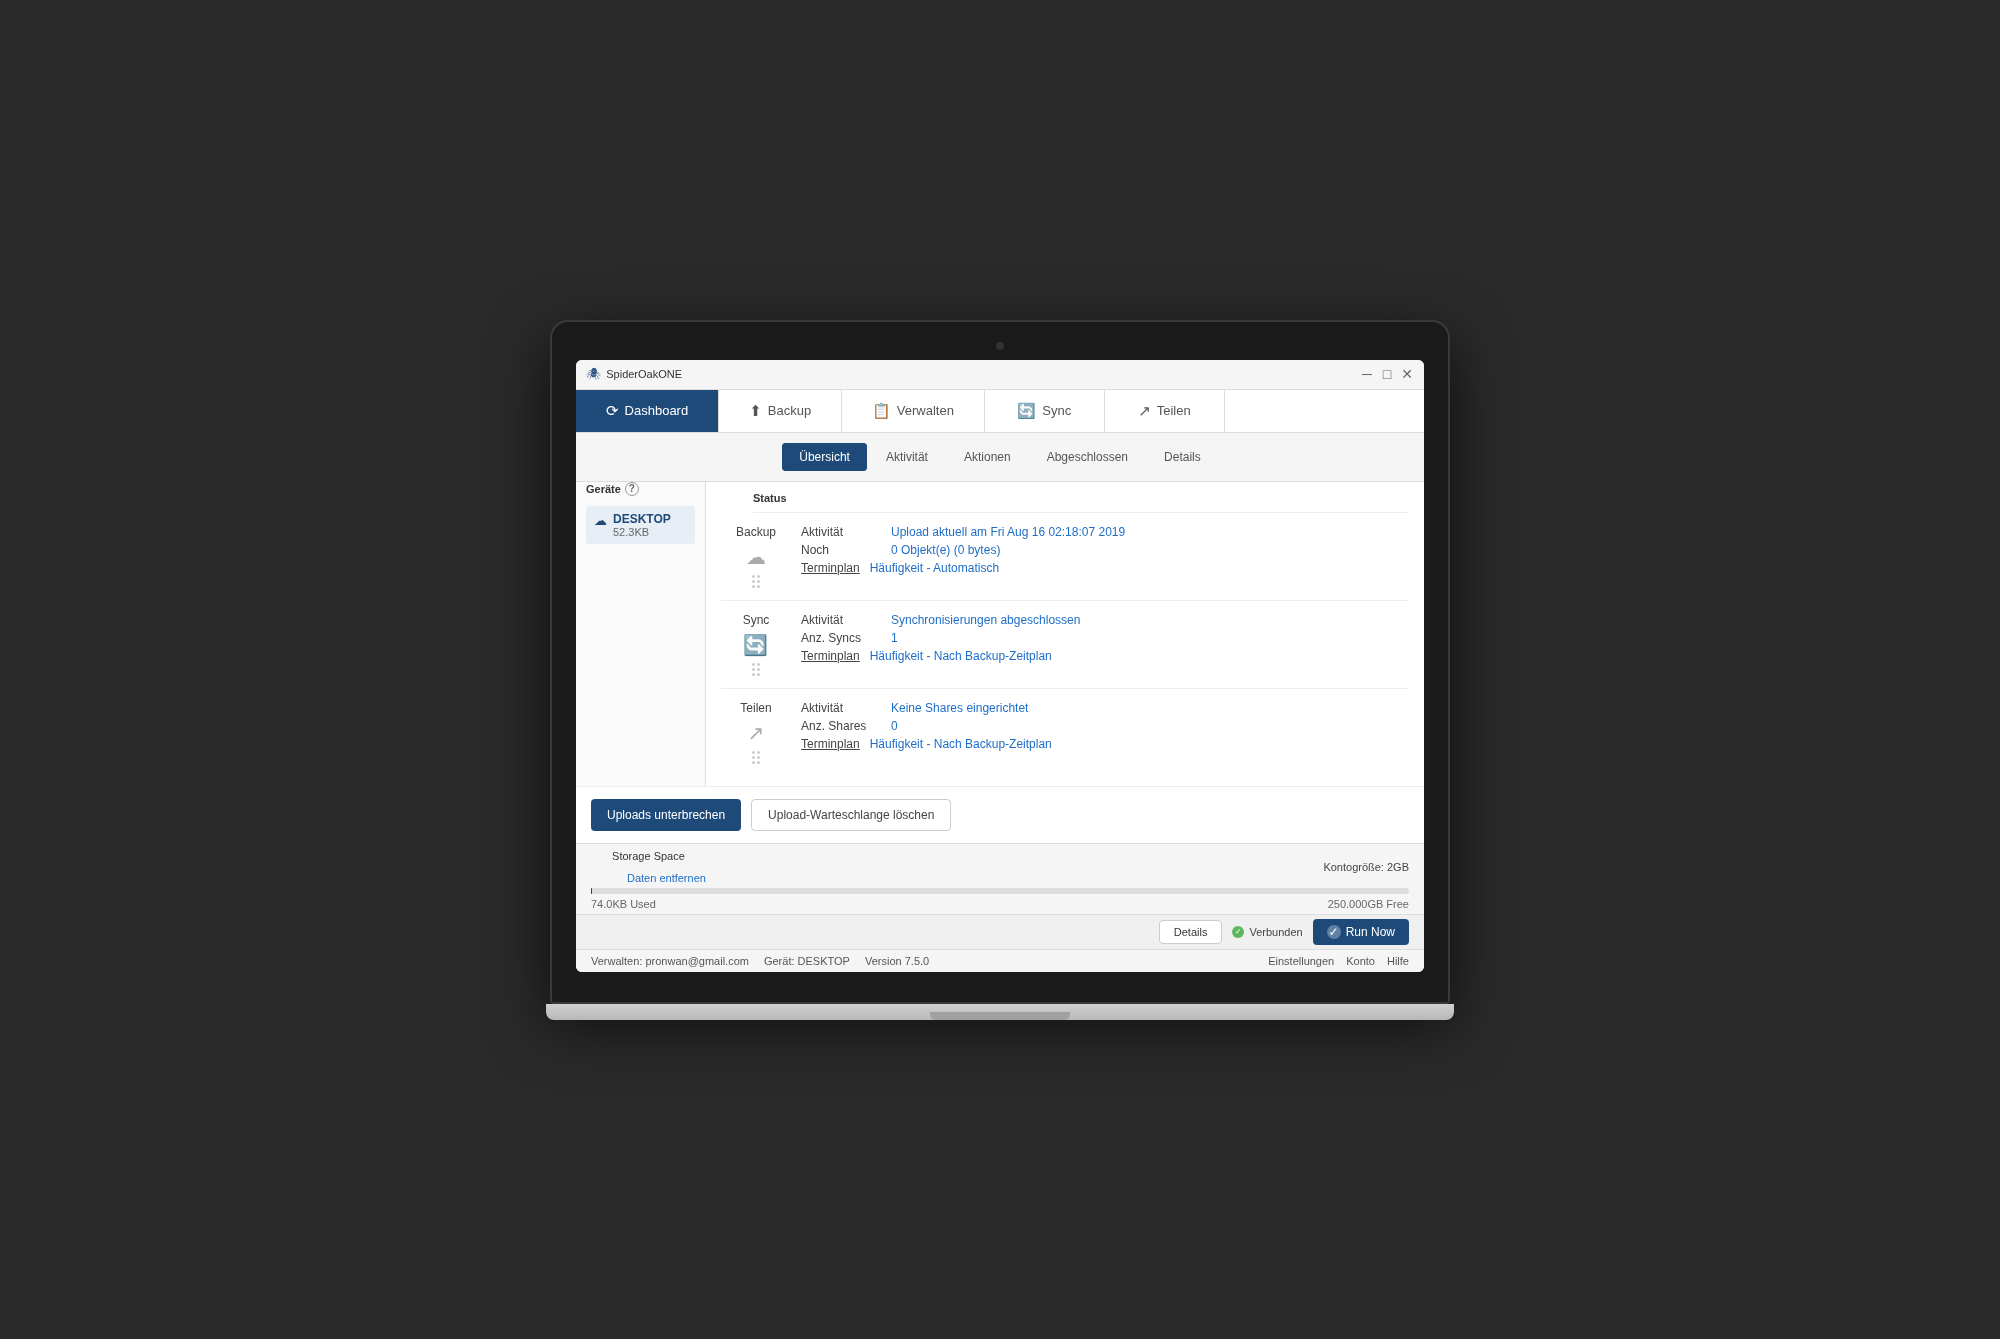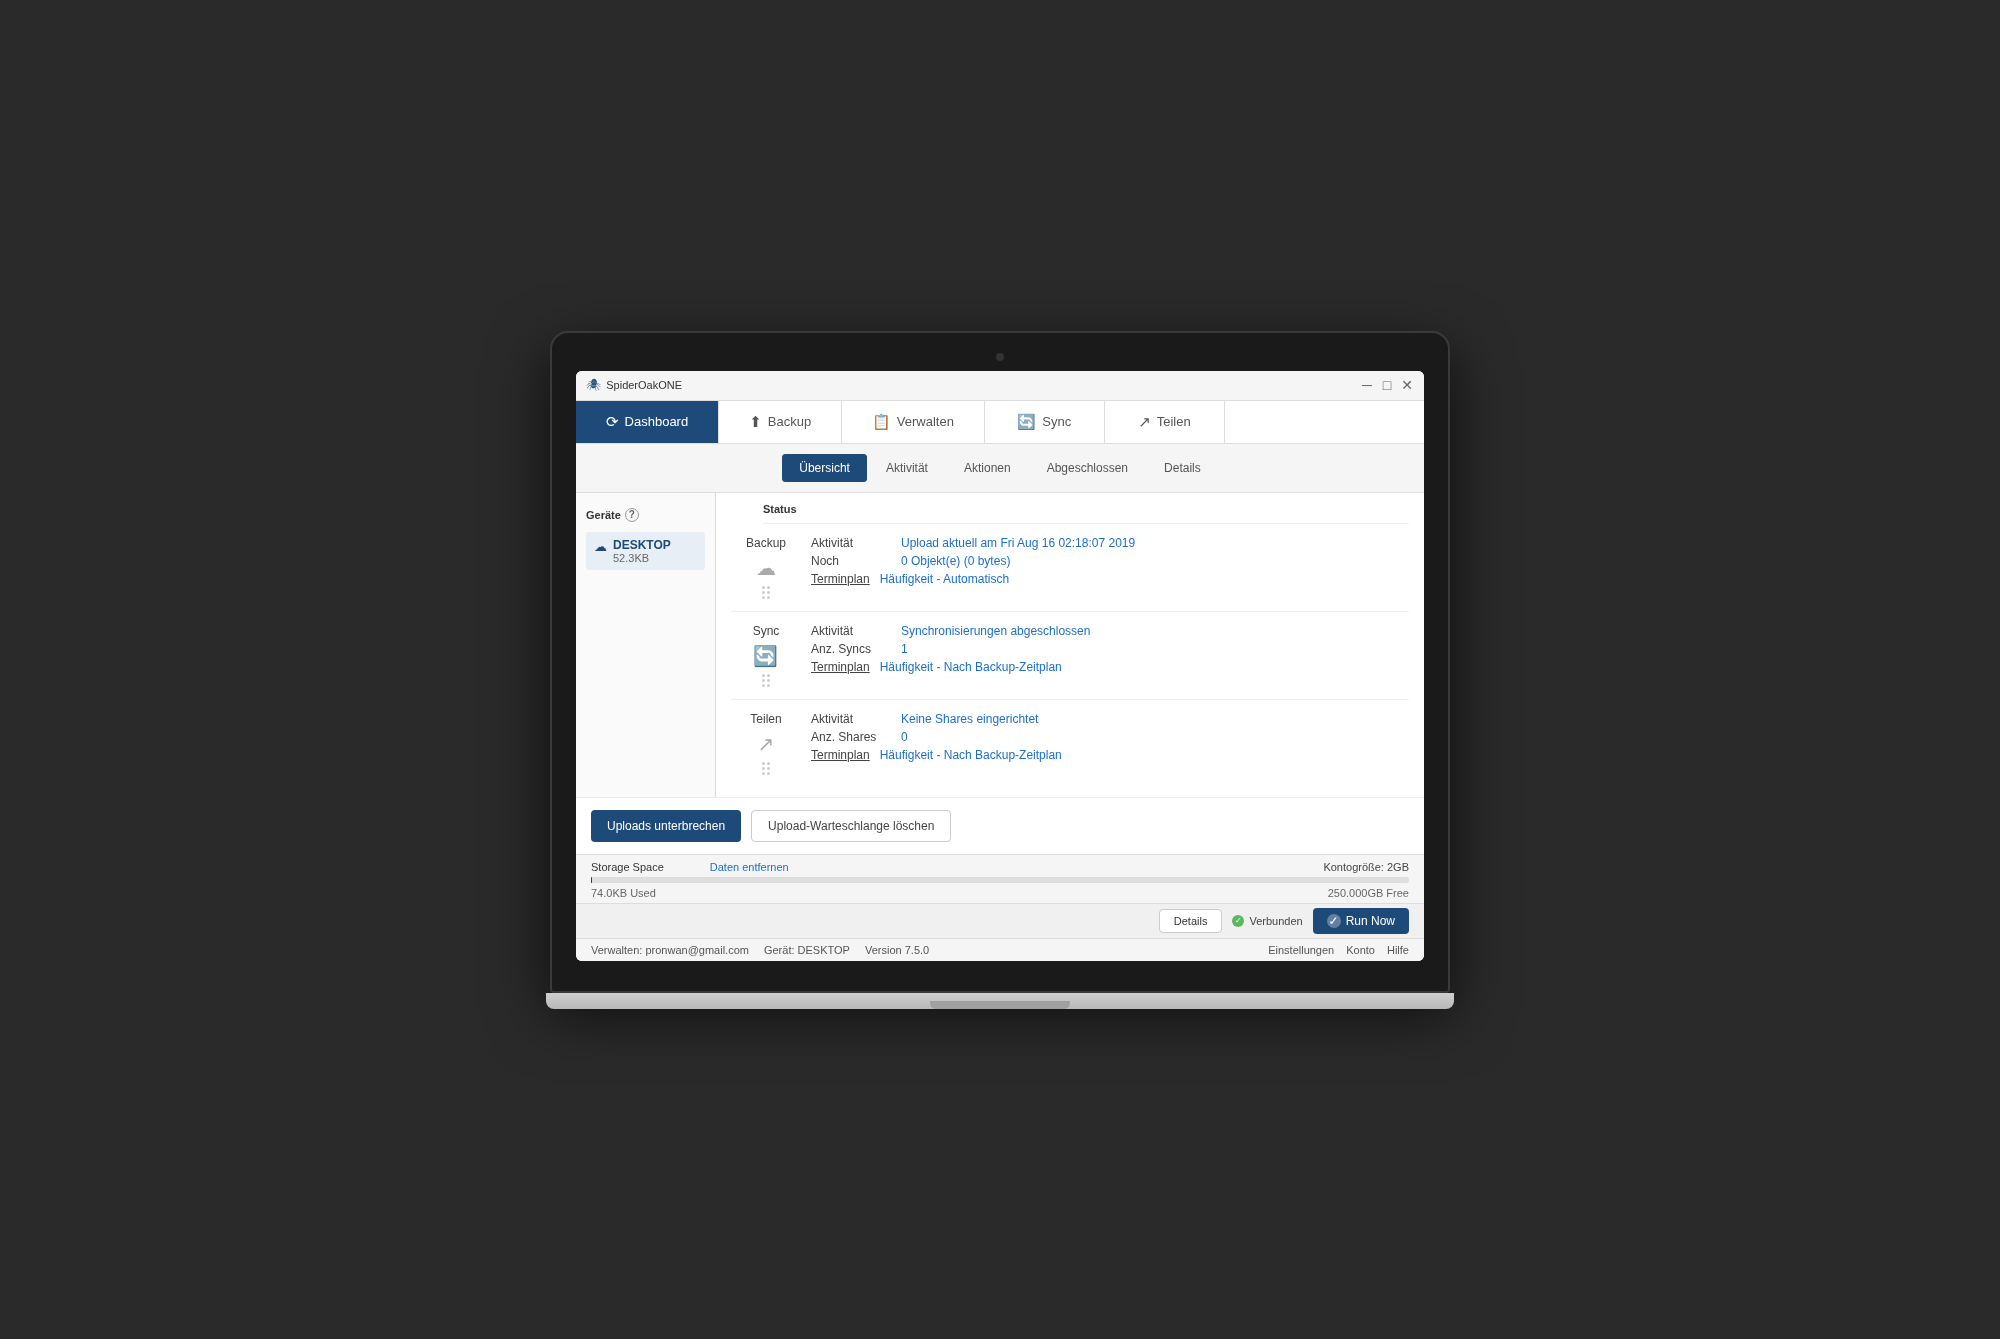--- a/index.html
+++ b/index.html
@@ -134,24 +134,24 @@
     }
 
     
     .main-content {
       display: flex;
       background: #fff;
     }
 
     
     .sidebar {
-      width: 140px;
+      width: 130px;
       border-right: 1px solid #ddd;
       background: #fafafa;
-      padding: 15px 10px;
+      padding: 0 10px;
     }
     .sidebar-header {
       font-size: 11px;
       color: #333;
       font-weight: 600;
       margin-bottom: 10px;
       display: flex;
       align-items: center;
       gap: 4px;
     }
@@ -316,20 +316,21 @@
       justify-content: space-between;
       align-items: center;
       font-size: 11px;
       color: #444;
       margin-bottom: 4px;
     }
     .storage-bar-header-left {
       display: flex;
       align-items: center;
       gap: 10px;
+      flex-direction: column;
     }
     .storage-bar-title {
       font-size: 11px;
       color: #333;
     }
     .storage-bar-link {
       font-size: 11px;
       color: #1e6ec8;
       cursor: pointer;
       text-decoration: none;

